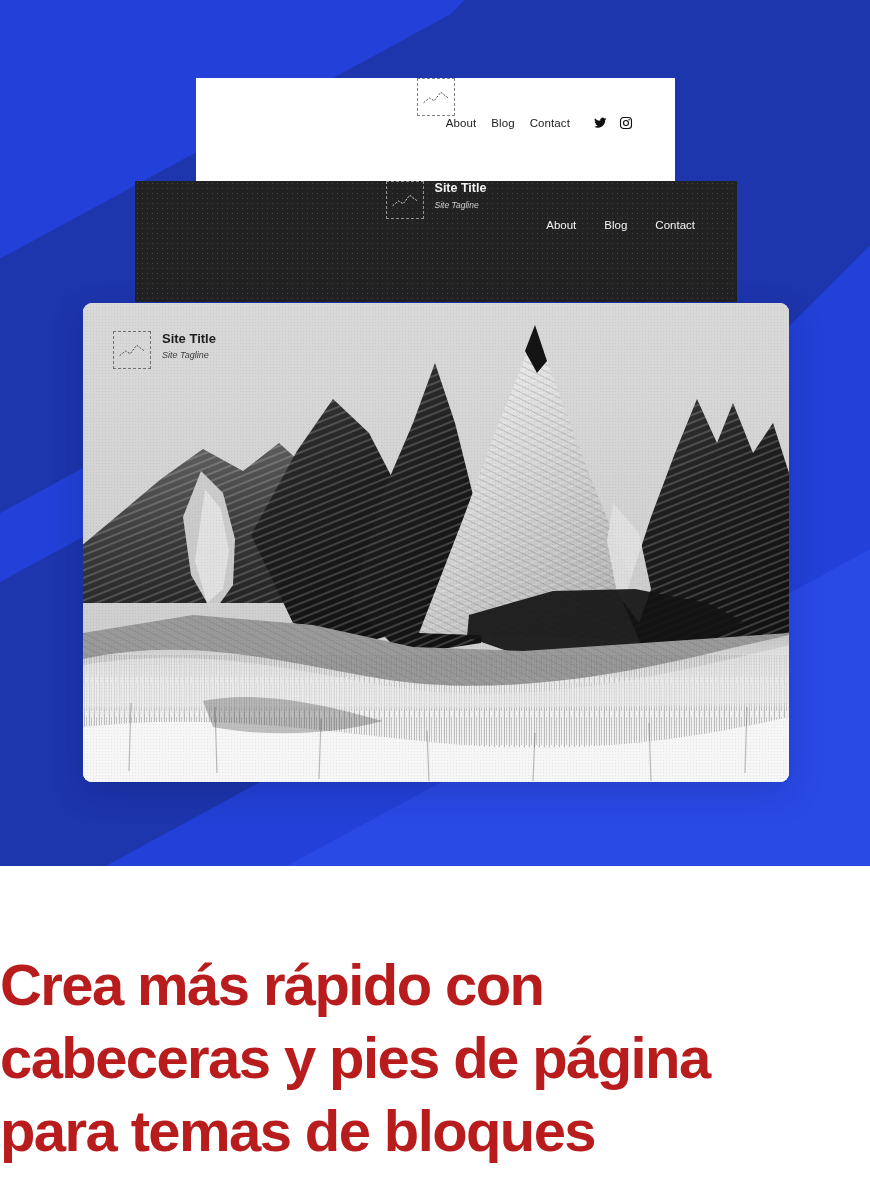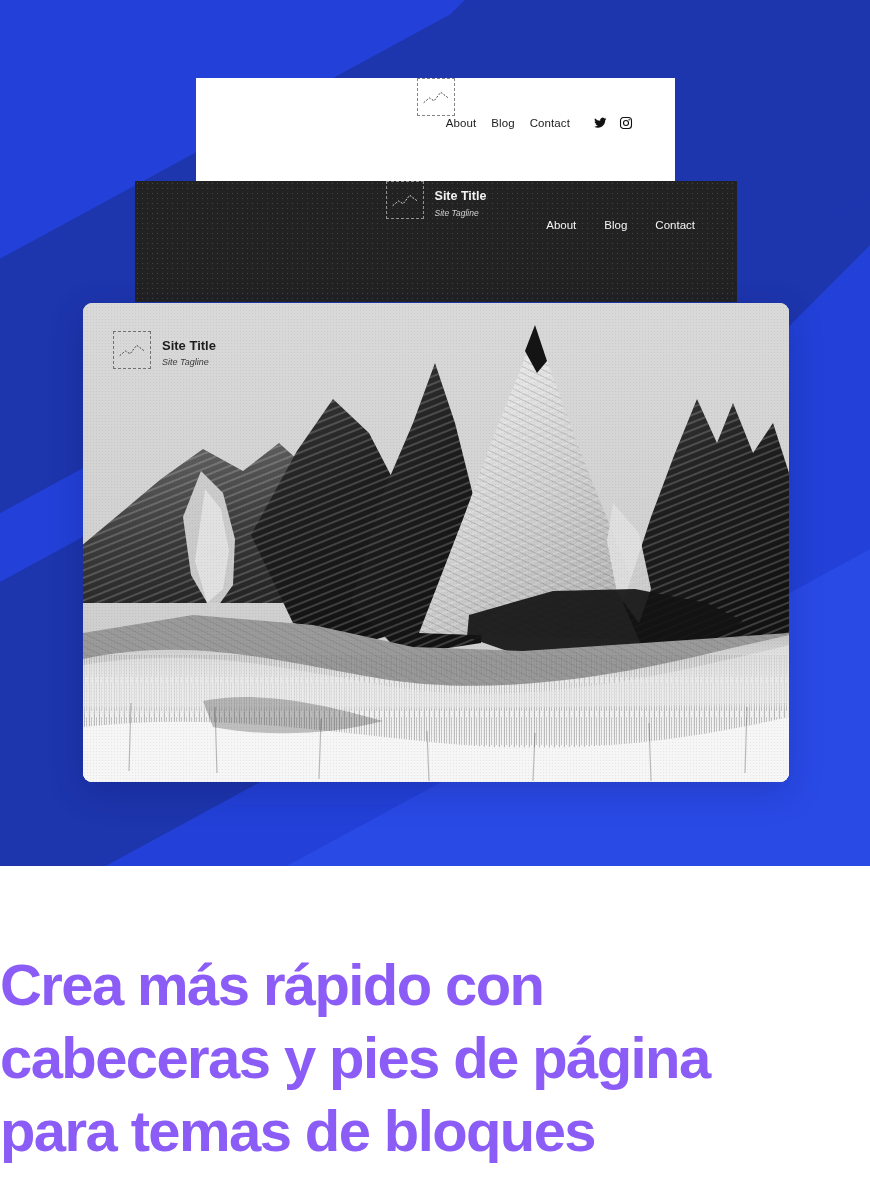--- a/index.html
+++ b/index.html
@@ -188,21 +188,21 @@
     font-size: 9px;
     font-style: italic;
     color: #3b3b3b;
     line-height: 1.3;
     margin-top: 3px;
   }
 
   
   .brand {
     display: flex;
-    align-items: flex-end;
+    align-items: flex-start;
     gap: 11px;
   }
   .logo-box {
     width: 38px;
     height: 38px;
     border: 1px dashed rgba(30,30,30,.55);
     display: block;
     flex: none;
   }
   .logo-box.light {
@@ -237,21 +237,21 @@
     height: 326px;
     background: #ffffff;
     padding: 82px 56px 0 0;
   }
   .headline {
     margin: 0;
     font-size: 58px;
     line-height: 1.26;
     font-weight: 700;
     letter-spacing: -1.6px;
-    color: #8b5cf6;
+    color: #b91c1c;
     max-width: 820px;
   }
   .bottom-dots {
     position: absolute;
     left: 285px;
     right: 0;
     bottom: 4px;
     height: 1px;
     background-image: radial-gradient(rgba(0,0,0,.22) 0.4px, transparent 0.5px);
     background-size: 4px 4px;

